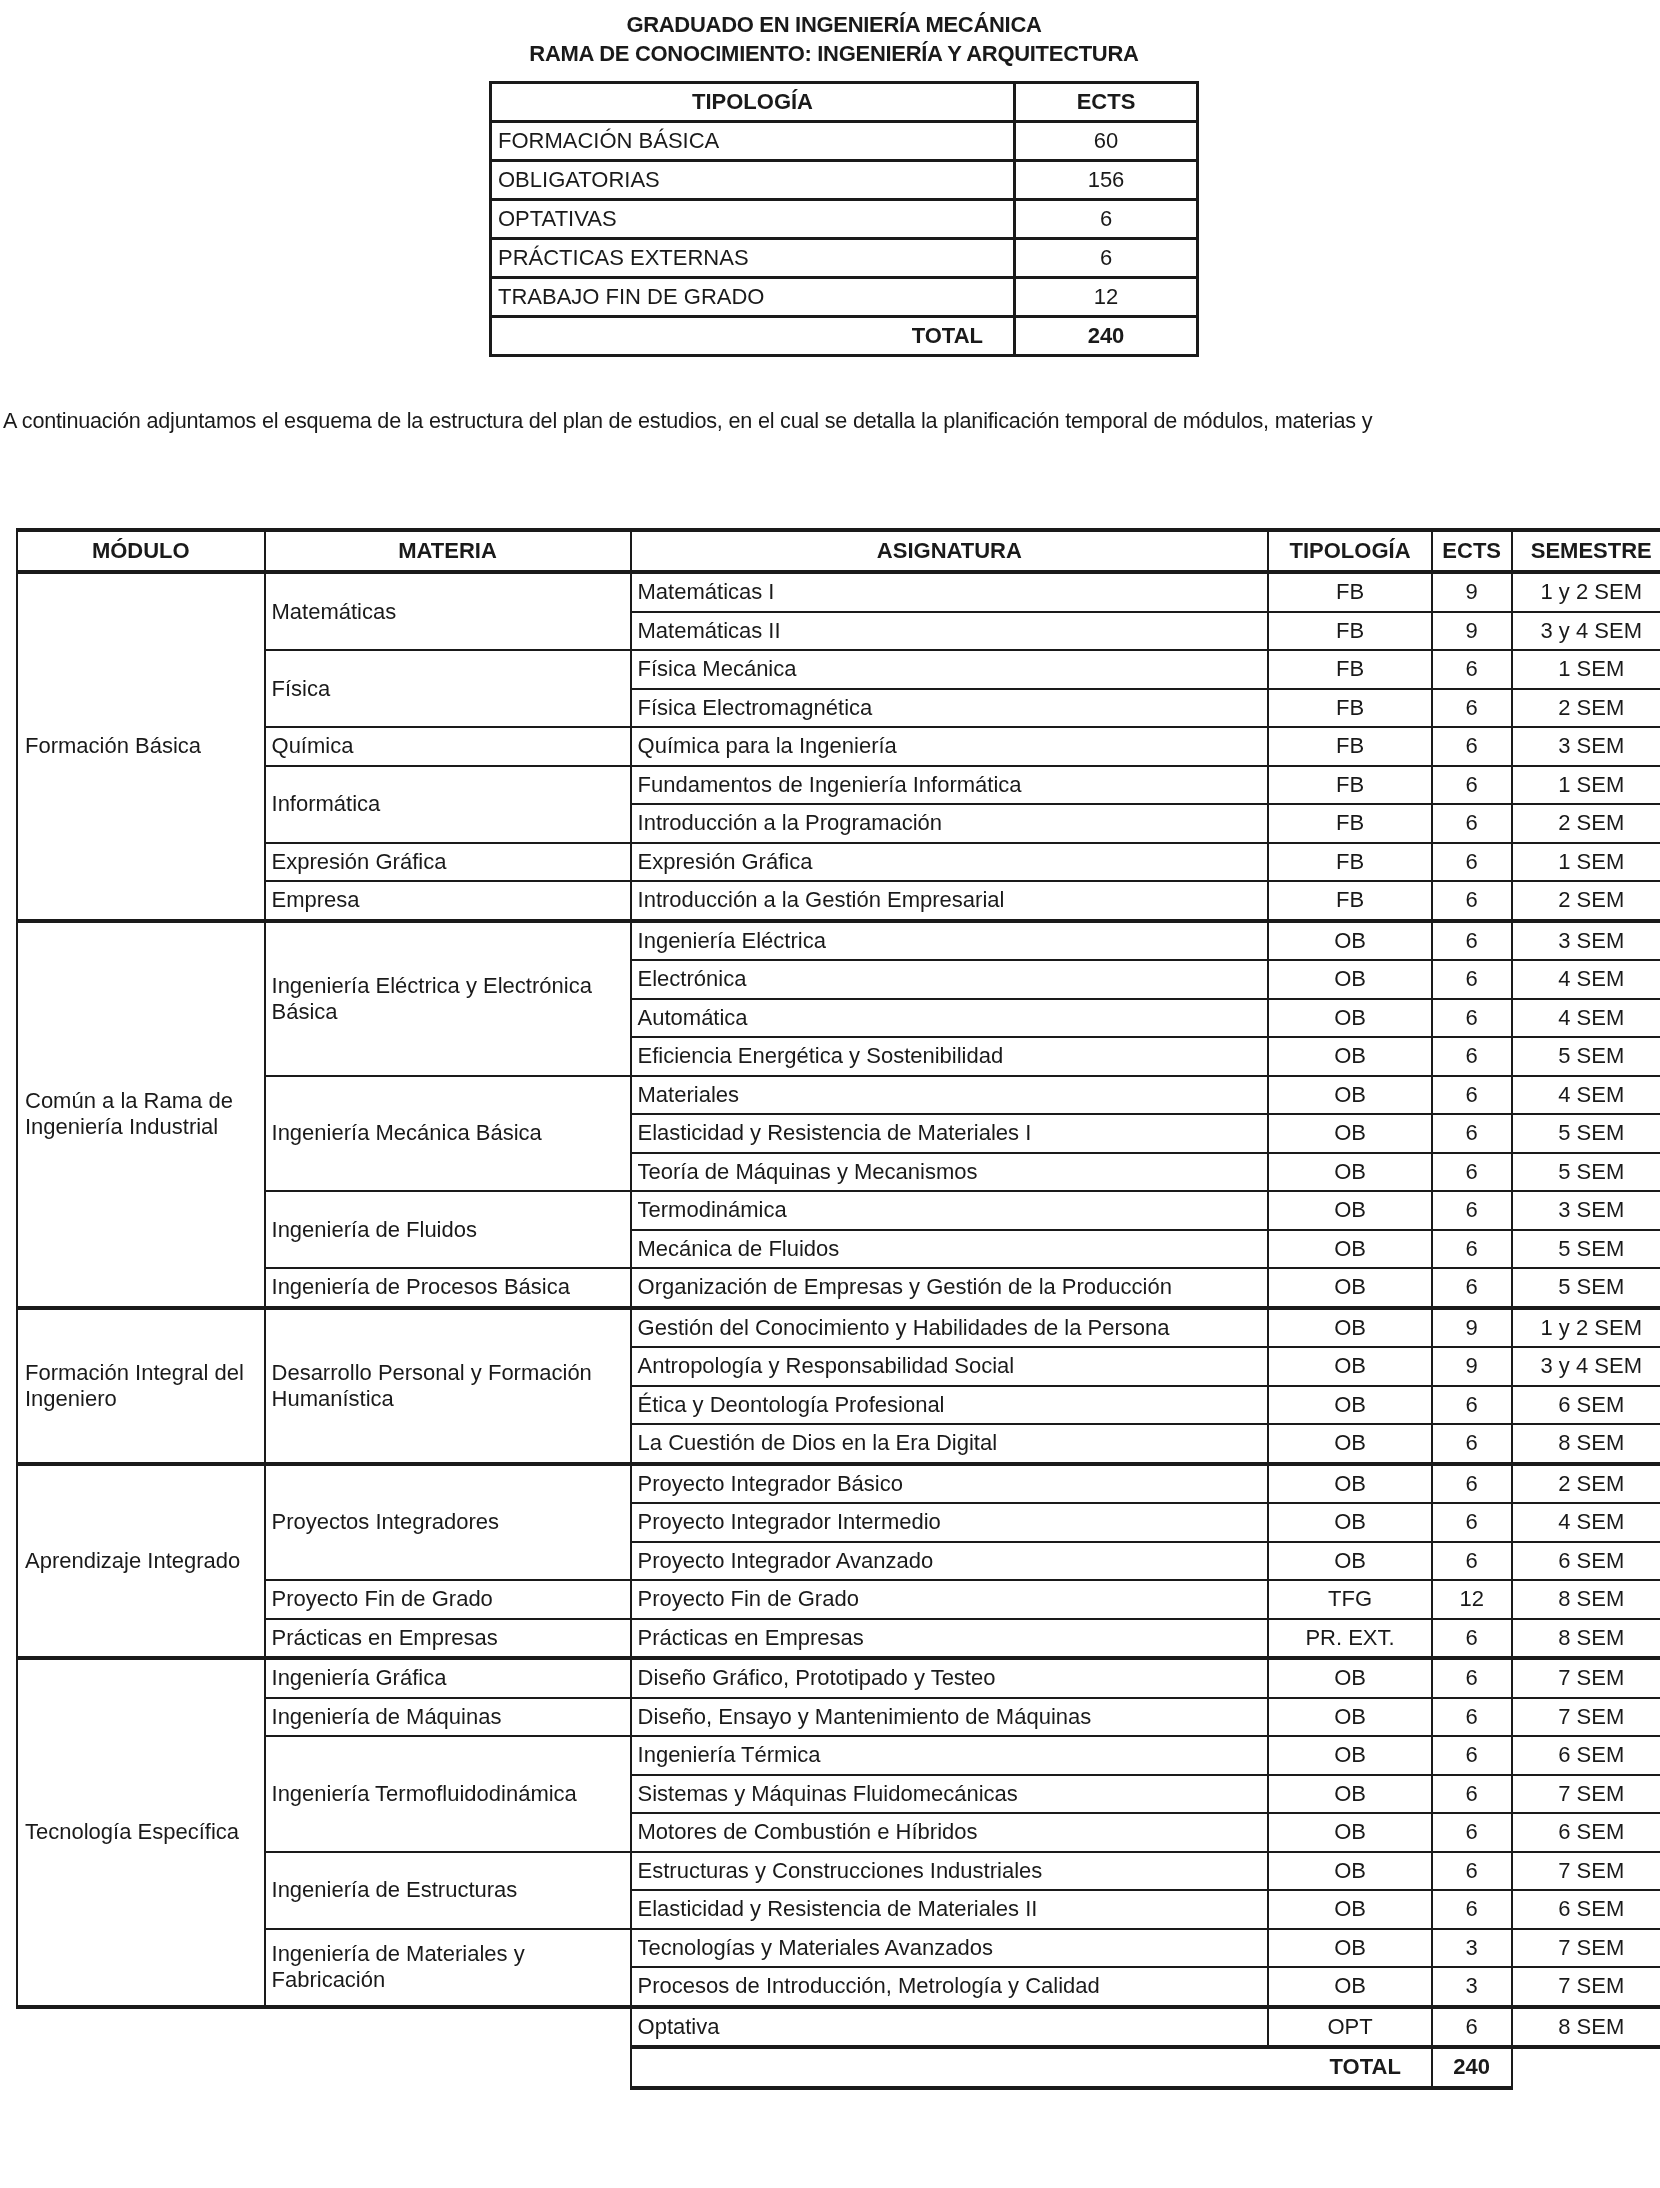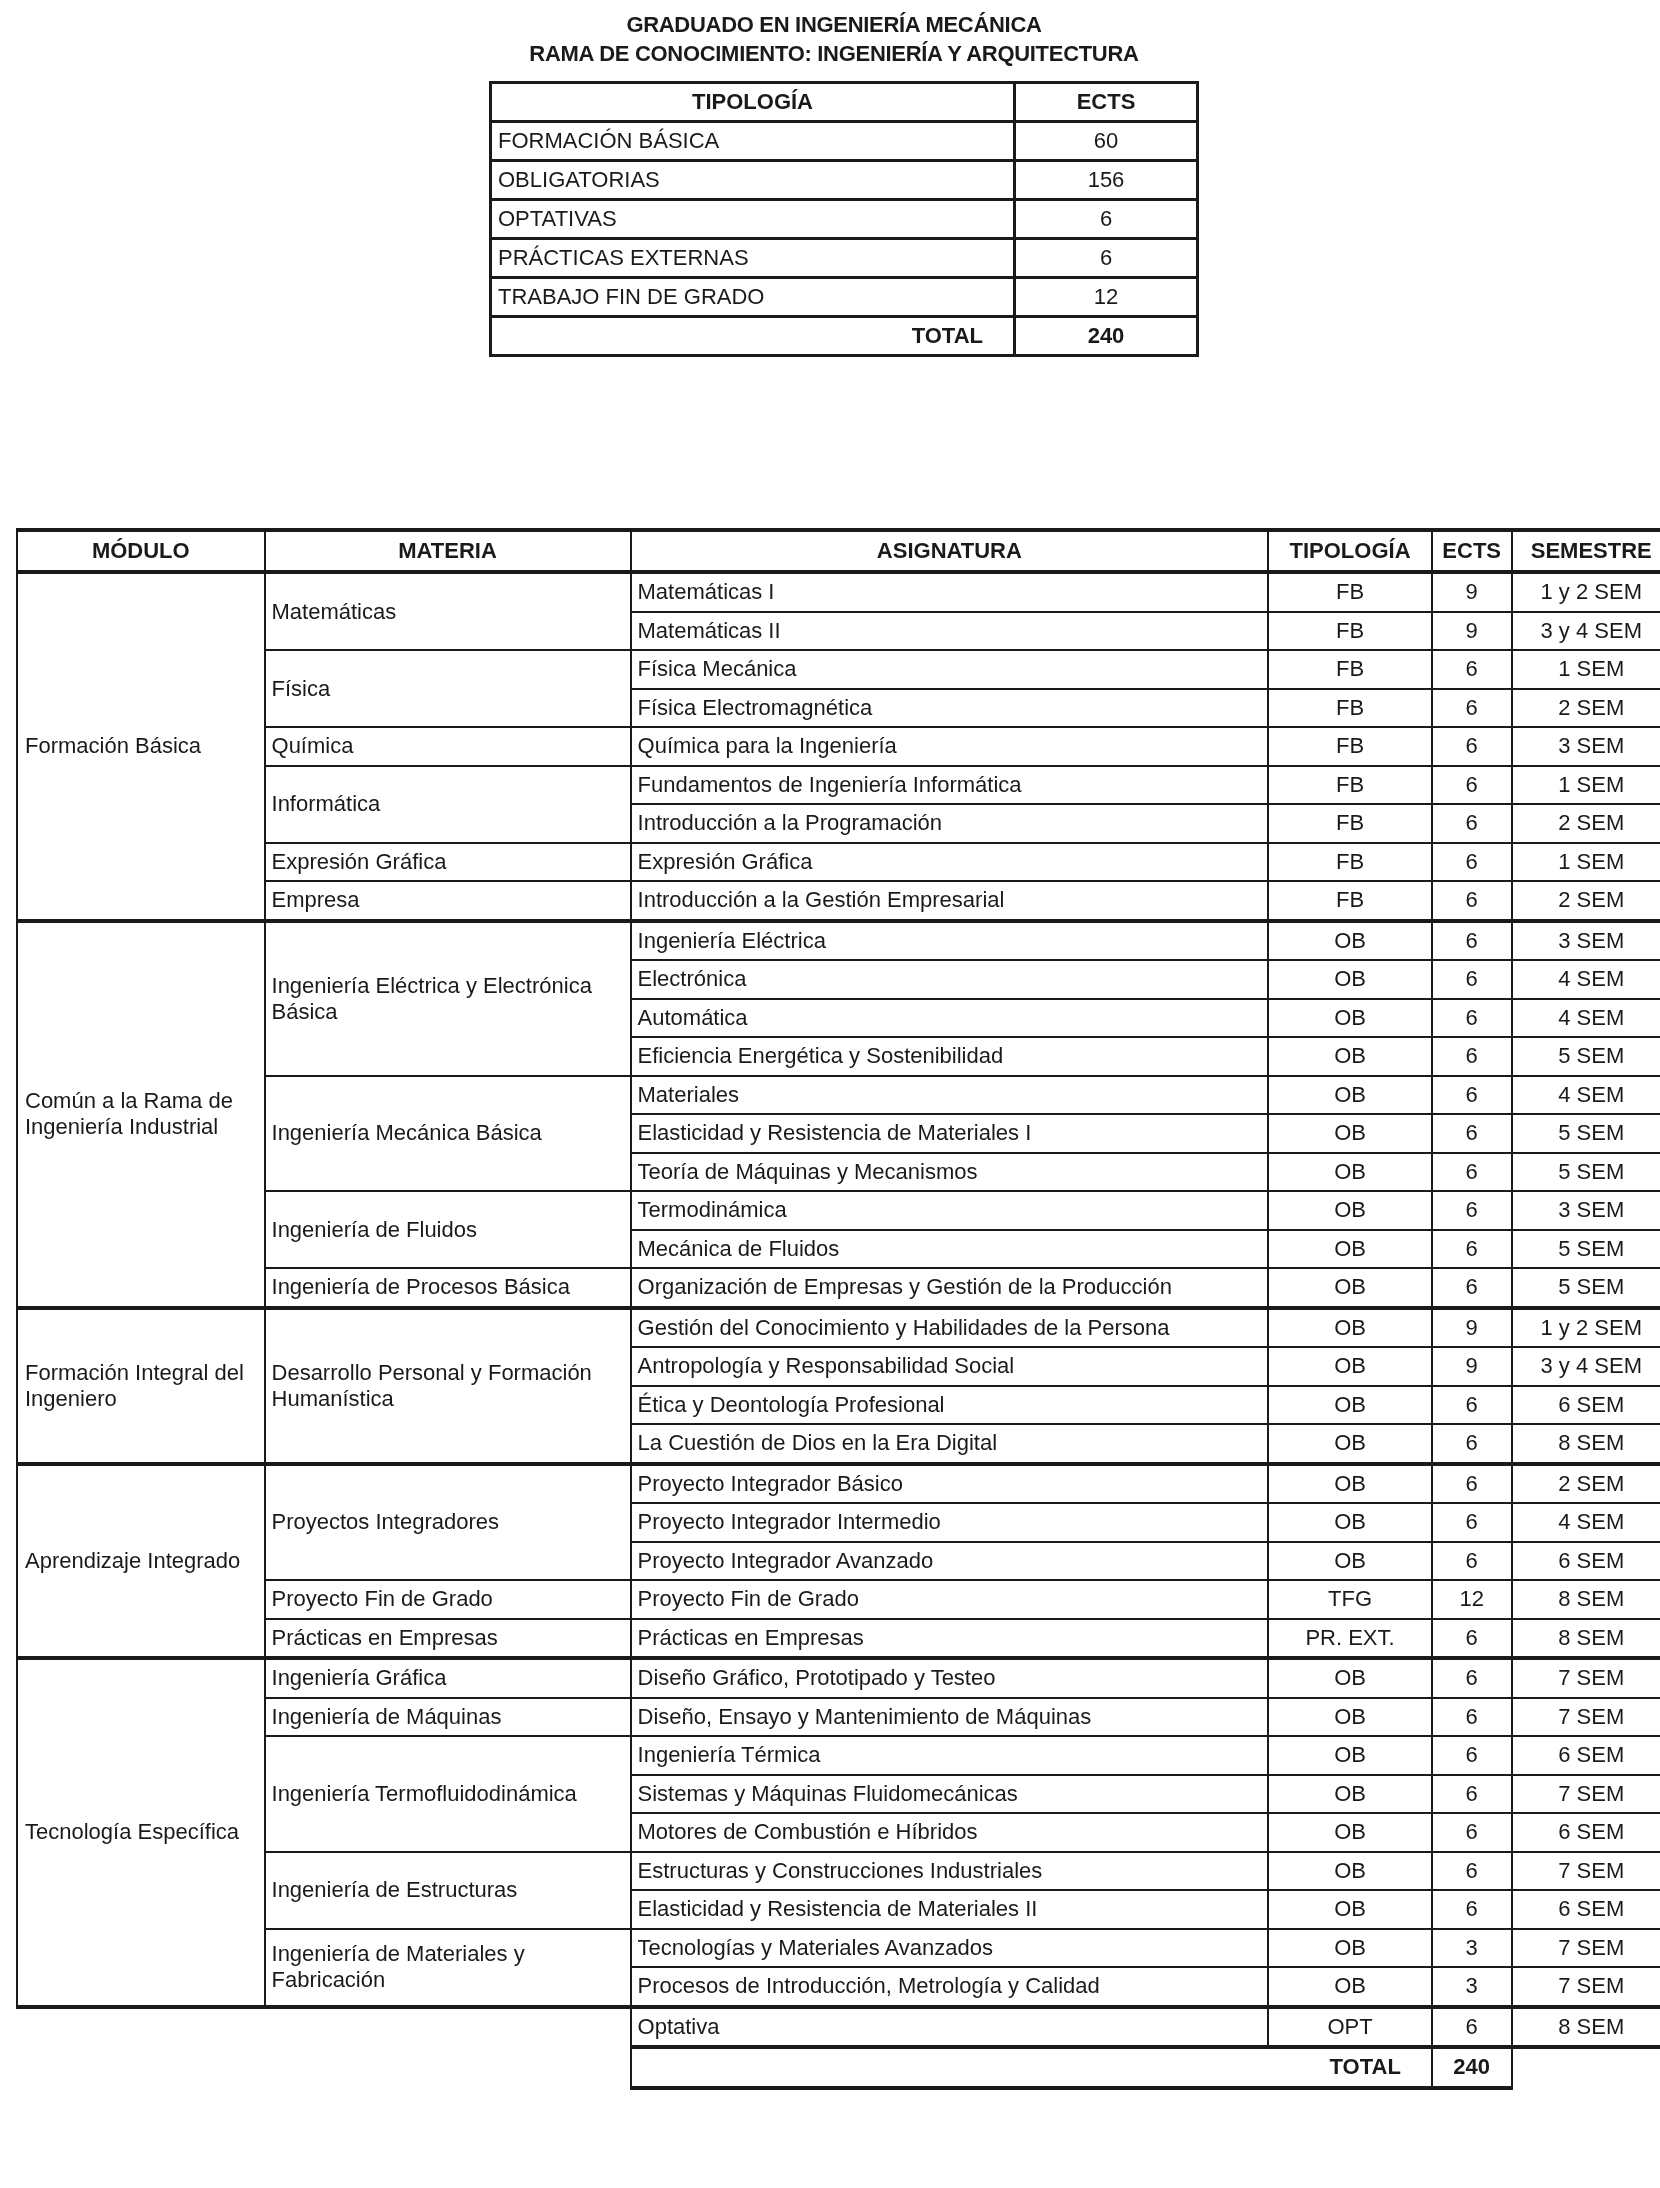--- a/index.html
+++ b/index.html
@@ -67,20 +67,21 @@
         <td class="num">12</td>
       </tr>
   <tr class="total">
         <td class="lbl">TOTAL</td>
         <td class="num">240</td>
       </tr>
 </tbody>
   </table>
 
 <div class="intro">
+  <span>A continuación adjuntamos el esquema de la estructura del plan de estudios, en el cual se detalla la planificación temporal de módulos, materias y</span>
 </div>
 
 <table class="plan">
   <colgroup>
       <col class="w1">
       <col class="w2">
       <col class="w3">
       <col class="w4">
       <col class="w5">
       <col class="w6">

